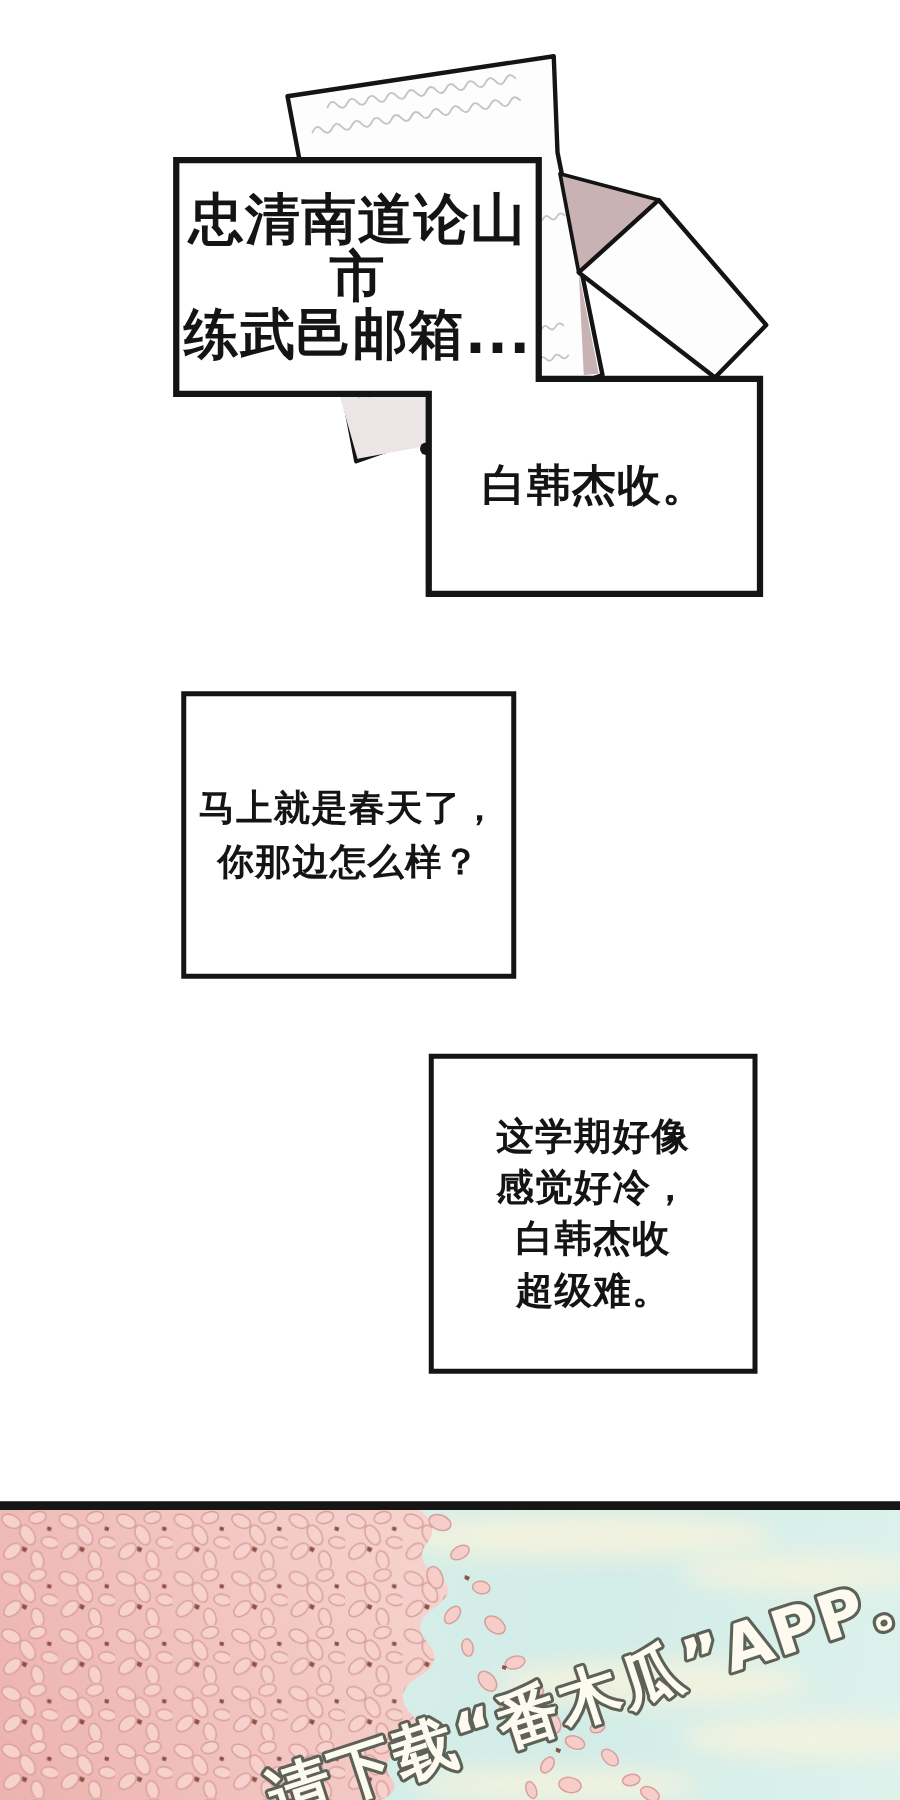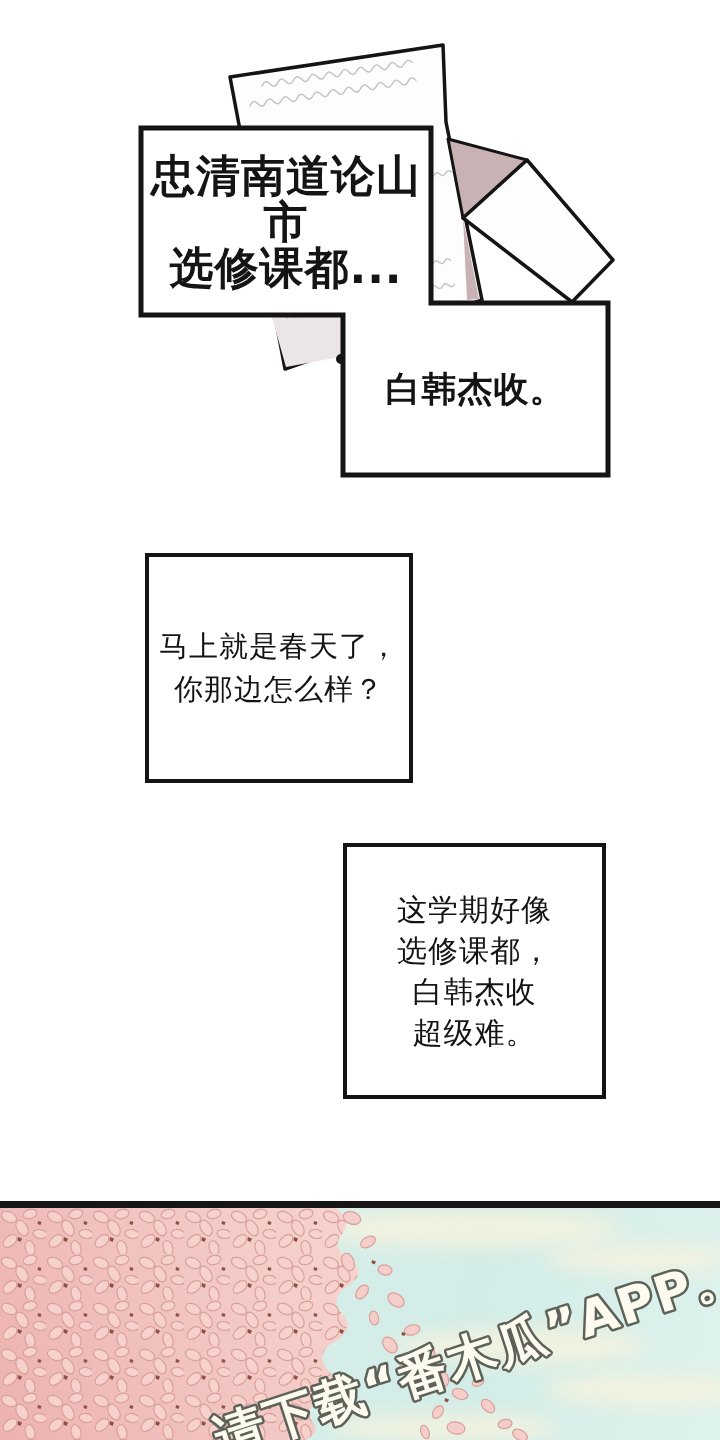--- a/index.html
+++ b/index.html
@@ -14,21 +14,21 @@
   .cap-text{
     position:absolute;display:flex;flex-direction:column;justify-content:center;
     align-items:center;text-align:center;color:#141414;font-weight:700;z-index:3;
     letter-spacing:1px;
   }
   #cap1{left:145px;top:132px;width:282px;height:179px;font-size:44px;line-height:46px;}
   #cap2{left:347px;top:307px;width:257px;height:164px;font-size:35px;line-height:47px;}
   .cap-box{
     position:absolute;background:#ffffff;border:4px solid #141414;z-index:3;
     display:flex;flex-direction:column;justify-content:center;align-items:center;
-    text-align:center;color:#141414;font-weight:400;letter-spacing:1px;
+    text-align:center;color:#141414;font-weight:700;letter-spacing:1px;
   }
   #cap3{left:145px;top:553px;width:260px;height:222px;font-size:29px;line-height:43px;}
   #cap4{left:343px;top:843px;width:255px;height:248px;font-size:30px;line-height:41px;}
   
   #divider-bar{position:absolute;left:0;top:1201px;width:720px;height:7px;background:#161616;z-index:2;}
   #scene{
     position:absolute;left:0;top:1208px;width:720px;height:232px;overflow:hidden;z-index:1;
     background:linear-gradient(100deg,#efe9e2 0%,#d8efe9 30%,#d2ece7 65%,#def2ec 100%);
   }
   .cloud{position:absolute;background:#f8f3dd;opacity:.8;border-radius:50%;filter:blur(9px);}
@@ -63,32 +63,32 @@
 
   <polygon points="527,160 613,260 572,302 463,218" stroke="#141414" stroke-width="3.5" stroke-linejoin="round" fill="#fdfdfd"></polygon>
 
   <circle cx="341" cy="359" r="5" fill="#141414"></circle>
 
   <path d="M141,128 L431,128 L431,303 L608,303 L608,475 L343,475 L343,315 L141,315 Z" fill="#ffffff" stroke="#141414" stroke-width="5" stroke-linejoin="miter"></path>
 </svg>
 
 <div id="cap1" class="cap-text">
   <div>忠清南道论山市</div>
-  <div>选修课都...</div>
+  <div>练武邑邮箱...</div>
 </div>
 <div id="cap2" class="cap-text">
   <div>白韩杰收。</div>
 </div>
 <div id="cap3" class="cap-box">
   <div>马上就是春天了，</div>
   <div>你那边怎么样？</div>
 </div>
 <div id="cap4" class="cap-box">
   <div>这学期好像</div>
-  <div>选修课都，</div>
+  <div>感觉好冷，</div>
   <div>白韩杰收</div>
   <div>超级难。</div>
 </div>
 
 <div id="divider-bar"></div>
 <div id="scene">
   <div id="cloud1" class="cloud"></div>
   <div id="cloud2" class="cloud"></div>
   <div id="cloud3" class="cloud"></div>
   <div id="cloud4" class="cloud"></div>

